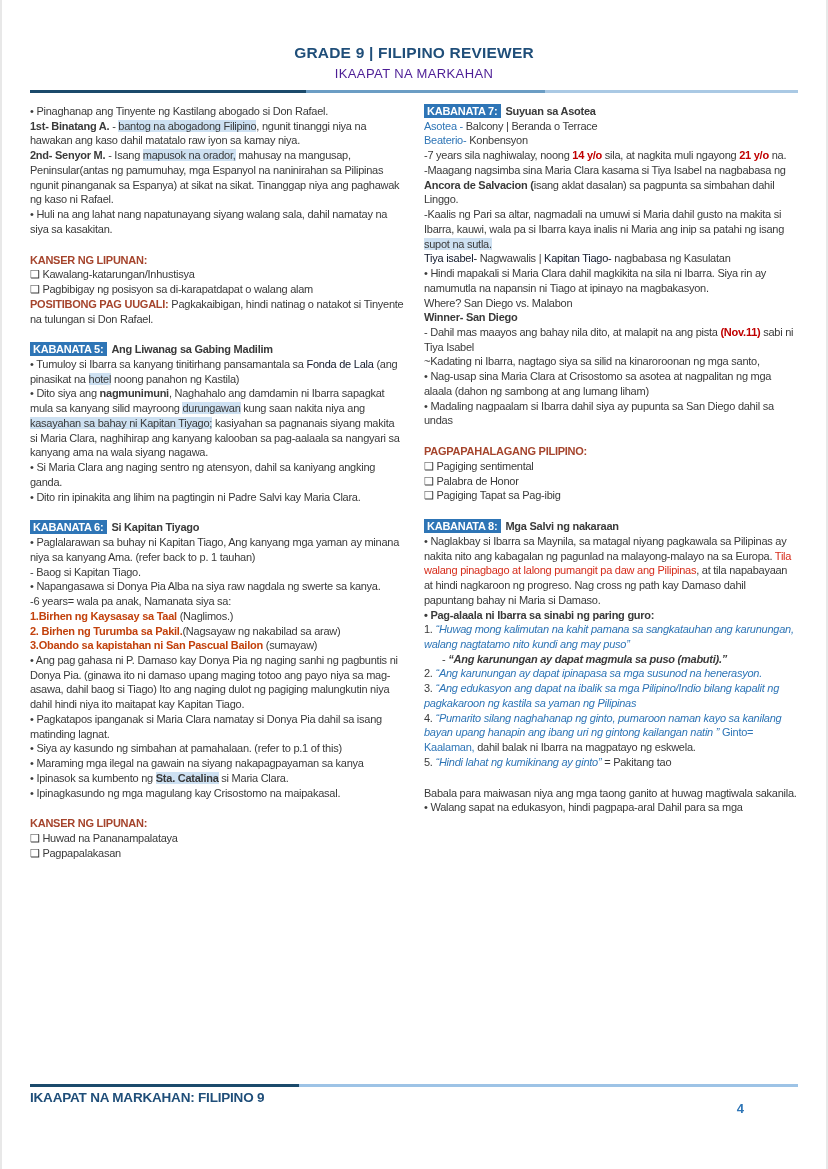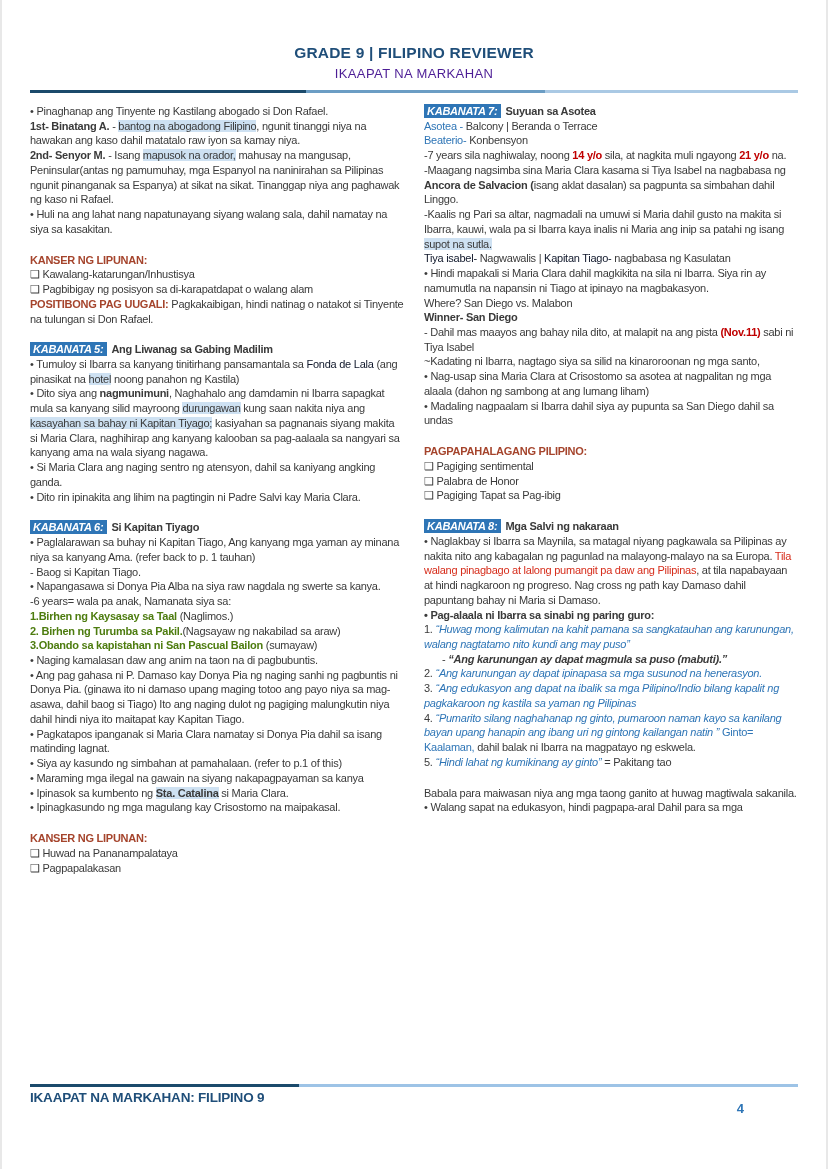--- a/index.html
+++ b/index.html
@@ -15,25 +15,25 @@
     height:3px;margin:9px 28px 0 28px;
     background:linear-gradient(to right,#1b4a6b 0%,#1b4a6b 36%,#6b9dc4 36%,#6b9dc4 67%,#aac9e4 67%,#aac9e4 100%);
   }
   .columns{display:flex;gap:20px;padding:11px 28px 0 28px;}
   .col{width:376px;font-size:11px;line-height:1.34;letter-spacing:-0.25px;}
   .para{margin:0;}
   .para.indent{padding-left:18px;}
   .gap{height:16px;}
   .s-b{font-weight:bold;}
   .s-hl{background:#cee1f2;}
-  .s-lab{background:#2e75b6;color:#ffffff;font-weight:bold;padding:1px 4px 1px 3px;margin-right:4px;font-style:italic;}
+  .s-lab{background:#2e75b6;color:#ffffff;font-weight:bold;padding:1px 4px 1px 3px;margin-right:4px;}
   .s-hred{color:#a5442c;font-weight:bold;}
   .s-rb{color:#c00000;font-weight:bold;}
   .s-r{color:#d62c1a;}
-  .s-ob{color:#4d7c0f;font-weight:bold;margin-top:8px;}
+  .s-ob{color:#c2410c;font-weight:bold;margin-top:8px;}
   .s-bl{color:#0f172a;}
   .s-blb{color:#2e75b6;font-weight:normal;}
   .s-bli{color:#2e75b6;font-style:italic;}
   .s-bib{font-weight:bold;font-style:italic;color:#3a3a3a;}
   .footer{position:absolute;left:28px;right:28px;top:1084px;}
   .footer-rule{
     height:3px;
     background:linear-gradient(to right,#1b4a6b 0%,#1b4a6b 35%,#9dc3e6 35%,#9dc3e6 100%);
   }
   .footer-label{color:#1f4e79;font-weight:bold;font-size:13.5px;margin-top:3px;letter-spacing:-0.2px;}
@@ -68,21 +68,20 @@
         <p class="para"><span>• Dito rin ipinakita ang lihim na pagtingin ni Padre Salvi kay Maria Clara.</span></p>
         <div class="gap"></div>
         <p class="para"><span class="s-lab">KABANATA 6:</span><span class="s-b">Si Kapitan Tiyago</span></p>
         <p class="para"><span>• Paglalarawan sa buhay ni Kapitan Tiago, Ang kanyang mga yaman ay minana niya sa kanyang Ama. (refer back to p. 1 tauhan)</span></p>
         <p class="para"><span>- Baog si Kapitan Tiago.</span></p>
         <p class="para"><span>• Napangasawa si Donya Pia Alba na siya raw nagdala ng swerte sa kanya.</span></p>
         <p class="para"><span>-6 years= wala pa anak,  Namanata siya sa:</span></p>
         <p class="para"><span class="s-ob">1.Birhen ng Kaysasay sa Taal</span><span> (Naglimos.)</span></p>
         <p class="para"><span class="s-ob">2. Birhen ng Turumba sa Pakil.</span><span>(Nagsayaw ng nakabilad sa araw)</span></p>
         <p class="para"><span class="s-ob">3.Obando sa kapistahan ni San Pascual Bailon</span><span> (sumayaw)</span></p>
-        <p class="para"><span>• Naging kamalasan daw ang anim na taon na di pagbubuntis.</span></p>
         <p class="para"><span>• Ang pag gahasa ni P. Damaso kay Donya Pia ng naging sanhi ng pagbuntis ni Donya Pia. (ginawa ito ni damaso upang maging totoo ang payo niya sa mag-asawa, dahil baog si Tiago) Ito ang naging dulot ng pagiging malungkutin niya dahil hindi niya ito maitapat kay Kapitan Tiago.</span></p>
         <p class="para"><span>• Pagkatapos ipanganak si Maria Clara namatay si Donya Pia dahil sa isang matinding lagnat.</span></p>
         <p class="para"><span>• Siya ay kasundo ng simbahan at pamahalaan. (refer to p.1 of this)</span></p>
         <p class="para"><span>• Maraming mga ilegal na gawain na siyang nakapagpayaman sa kanya</span></p>
         <p class="para"><span>• Ipinasok sa kumbento ng </span><span class="s-b s-hl">Sta. Catalina</span><span> si Maria Clara.</span></p>
         <p class="para"><span>• Ipinagkasundo ng mga magulang kay Crisostomo na maipakasal.</span></p>
         <div class="gap"></div>
         <p class="para"><span class="s-hred">KANSER NG LIPUNAN:</span></p>
         <p class="para"><span>❑ Huwad na Pananampalataya</span></p>
         <p class="para"><span>❑ Pagpapalakasan</span></p>

